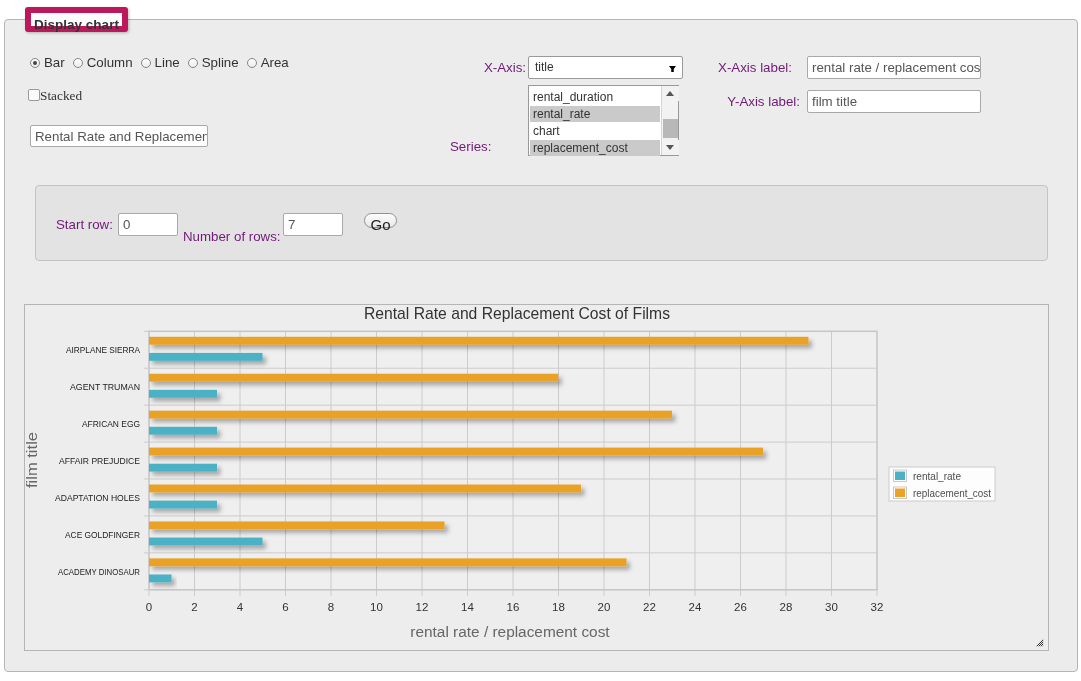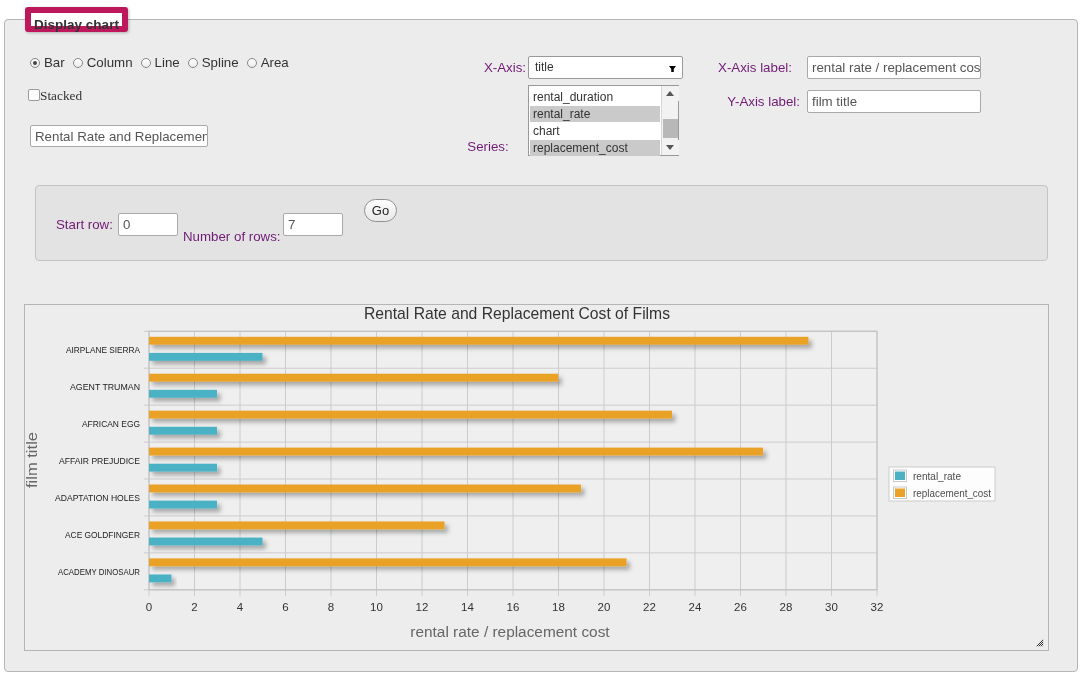--- a/index.html
+++ b/index.html
@@ -21,42 +21,42 @@
 .listbox{position:absolute;left:528px;top:85px;width:151px;height:71px;background:#fff;border:1px solid #999;}
 .listbox .opt{position:absolute;left:1px;right:18px;height:16px;padding-left:3px;font-size:12px;line-height:16px;color:#333;white-space:nowrap;overflow:hidden;}
 .listbox .opt.sel{background:#cacaca;}
 .sbar{position:absolute;right:0;top:0;width:17px;height:69px;background:#f2f2f2;border-left:1px solid #d5d5d5;}
 .sbar .btn{position:absolute;left:0;width:17px;height:15px;background:#f2f2f2;}
 .sbar .thumb{position:absolute;left:1px;width:15px;background:#b8b8b8;}
 .tri-up{position:absolute;left:4px;top:5px;width:0;height:0;border-left:4px solid transparent;border-right:4px solid transparent;border-bottom:5px solid #555;}
 .tri-dn{position:absolute;left:4px;top:5px;width:0;height:0;border-left:4px solid transparent;border-right:4px solid transparent;border-top:5px solid #555;}
 
 .graybox{position:absolute;left:35px;top:185px;width:1013px;height:76px;background:#e3e3e3;border:1px solid #c3c3c3;border-radius:4px;}
-.gobtn{position:absolute;left:364px;top:199px;width:33px;height:23px;border:1px solid #919191;border-radius:11.5px;background:linear-gradient(#fdfdfd,#e8e8e8);text-align:center;line-height:21px;font-size:13px;color:#222;}
+.gobtn{position:absolute;left:364px;top:213px;width:33px;height:15px;border:1px solid #919191;border-radius:11.5px;background:linear-gradient(#fdfdfd,#e8e8e8);text-align:center;line-height:21px;font-size:15px;color:#222;}
 
 .chartpanel{position:absolute;left:24px;top:304px;width:1025px;height:347px;background:#ededed;border:1px solid #b5b5b5;}
 </style>
 </head>
 <body>
 <div class="fieldset"></div>
 <div class="legendbox">Display chart</div>
 
 <div class="abs" style="left:30px;top:55px;white-space:nowrap;"><span class="rad on"></span><span style="margin-left:4px;margin-right:8px;">Bar</span><span class="rad"></span><span style="margin-left:4px;margin-right:8px;">Column</span><span class="rad"></span><span style="margin-left:4px;margin-right:8px;">Line</span><span class="rad"></span><span style="margin-left:4px;margin-right:8px;">Spline</span><span class="rad"></span><span style="margin-left:4px;">Area</span></div>
 
 <div class="abs" style="left:28px;top:88px;white-space:nowrap;"><span class="chk"></span><span style="font-family:Liberation Serif, serif;">Stacked</span></div>
 
 <input class="txt abs" style="left: 30px; top: 125px; width: 178px; height: 22px;" value="Rental Rate and Replacement Cost of Films">
 
 <div class="abs ctl-label" style="left:450px;top:60px;width:76px;text-align:right;">X-Axis:</div>
 <div class="selectbox" style="left:528px;top:56px;width:155px;height:23px;">
     <span class="stext">title</span>
     <span class="arrow"></span>
   </div>
 
-<div class="abs ctl-label" style="left:450px;top:139px;width:76px;text-align:center;">Series:</div>
+<div class="abs ctl-label" style="left:450px;top:139px;width:76px;text-align:left;">Series:</div>
 <div class="listbox">
   <div class="opt" style="top:3px;">rental_duration</div>
   <div class="opt sel" style="top:20px;">rental_rate</div>
   <div class="opt" style="top:37px;">chart</div>
   <div class="opt sel" style="top:53.5px;">replacement_cost</div>
   <div class="sbar">
     <div class="btn" style="top:0;">
         <span class="tri-up"></span>
       </div>
     <div class="btn" style="bottom:0;">

